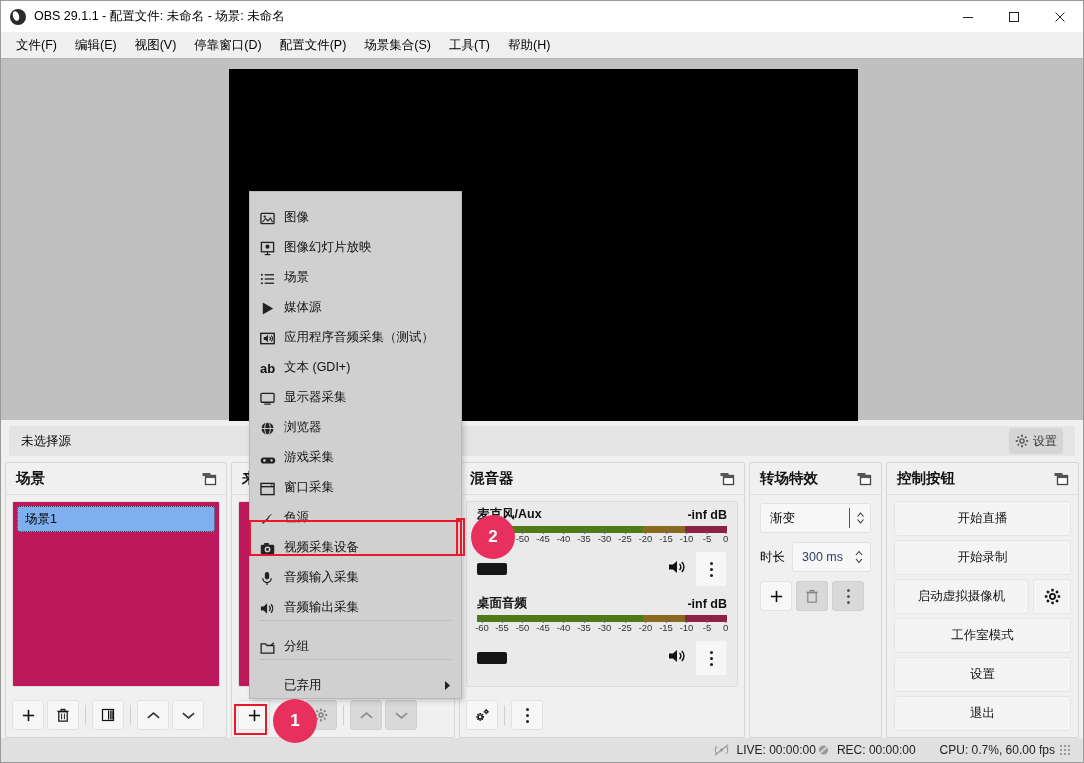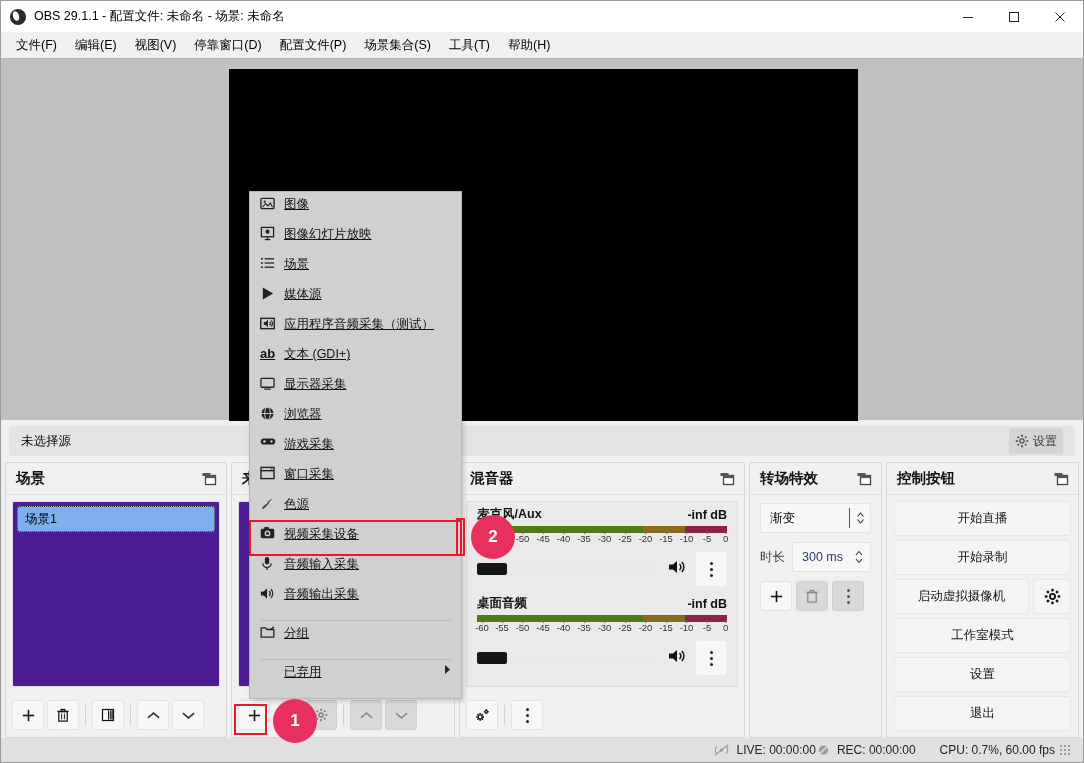--- a/index.html
+++ b/index.html
@@ -105,21 +105,21 @@
     height:31px;min-height:31px;display:flex;align-items:center;
     padding:0 9px 0 10px;
     border-bottom:1px solid #e0e0e0;
   }
   .dock-title{font-size:14.5px;font-weight:bold;color:#111;white-space:nowrap;}
   .dock-pop{margin-left:auto;display:flex;align-items:center;}
   .dock-body{flex:1;min-height:0;position:relative;padding:6px;box-sizing:border-box;}
 
   .listbox{
     position:absolute;inset:6px;
-    background:#4c1d95;border:1px solid #dcdcdc;border-radius:2px;
+    background:#be185d;border:1px solid #dcdcdc;border-radius:2px;
     overflow:hidden;
   }
   .list-item-sel{
     margin:4px;height:26px;background:#7eb0f0;
     border:1px dotted #333;border-radius:3px;
     display:flex;align-items:center;padding-left:7px;
     font-size:12.5px;color:#000;box-sizing:border-box;
   }
 
   .dock-foot{
@@ -168,21 +168,21 @@
 
   
   .tr-body{padding:8px 10px;}
   .combo{
     display:flex;align-items:center;height:28px;background:#f7f7f7;
     border:1px solid #e2e2e2;border-radius:3px;padding:0 0 0 9px;font-size:12.5px;
   }
   .combo .spin{margin-left:auto;width:20px;border-left:1px solid #555;height:20px;
     display:flex;flex-direction:column;align-items:center;justify-content:center;}
   .durrow{display:flex;align-items:center;margin-top:9px;gap:7px;}
-  .durlabel{font-size:12.5px;color:#404040;}
+  .durlabel{font-size:12.5px;color:#000000;}
   .spinbox{
     flex:1;height:28px;background:#f7f7f7;border:1px solid #e2e2e2;border-radius:3px;
     display:flex;align-items:center;padding:0 0 0 9px;font-size:12.5px;color:#2b3d66;
   }
   .spinbox .spin{margin-left:auto;width:22px;display:flex;flex-direction:column;
     align-items:center;justify-content:center;}
   .trbtns{display:flex;gap:4px;margin-top:9px;}
 
   
   .ctl-body{padding:6px 7px;display:flex;flex-direction:column;gap:4px;}
@@ -213,22 +213,22 @@
   }
 
   
   .ctxmenu{
     position:absolute;left:248px;top:190px;width:213px;
     background:#d0d0d0;border:1px solid #b8b8b8;
     z-index:40;padding:4px 0;box-sizing:border-box;
     box-shadow:2px 2px 5px rgba(0,0,0,.18);
   }
   .mi{
-    height:30px;display:flex;align-items:flex-start;
-    padding-left:10px;font-size:12.5px;color:#111;position:relative;text-decoration:underline;
+    height:30px;display:flex;align-items:flex-end;
+    padding-left:10px;font-size:12.5px;color:#111;position:relative;
   }
   .mi .ic{width:24px;display:flex;align-items:center;justify-content:flex-start;}
   .mi .lbl{white-space:nowrap;}
   .mi .arrow{margin-left:auto;margin-right:10px;}
   .msep{height:1px;background:#bcbcbc;margin:4px 10px;}
   .mi.noicon{padding-left:34px;}
 
   
   .hl{
     position:absolute;border:2px solid #e8192c;box-sizing:border-box;z-index:60;

